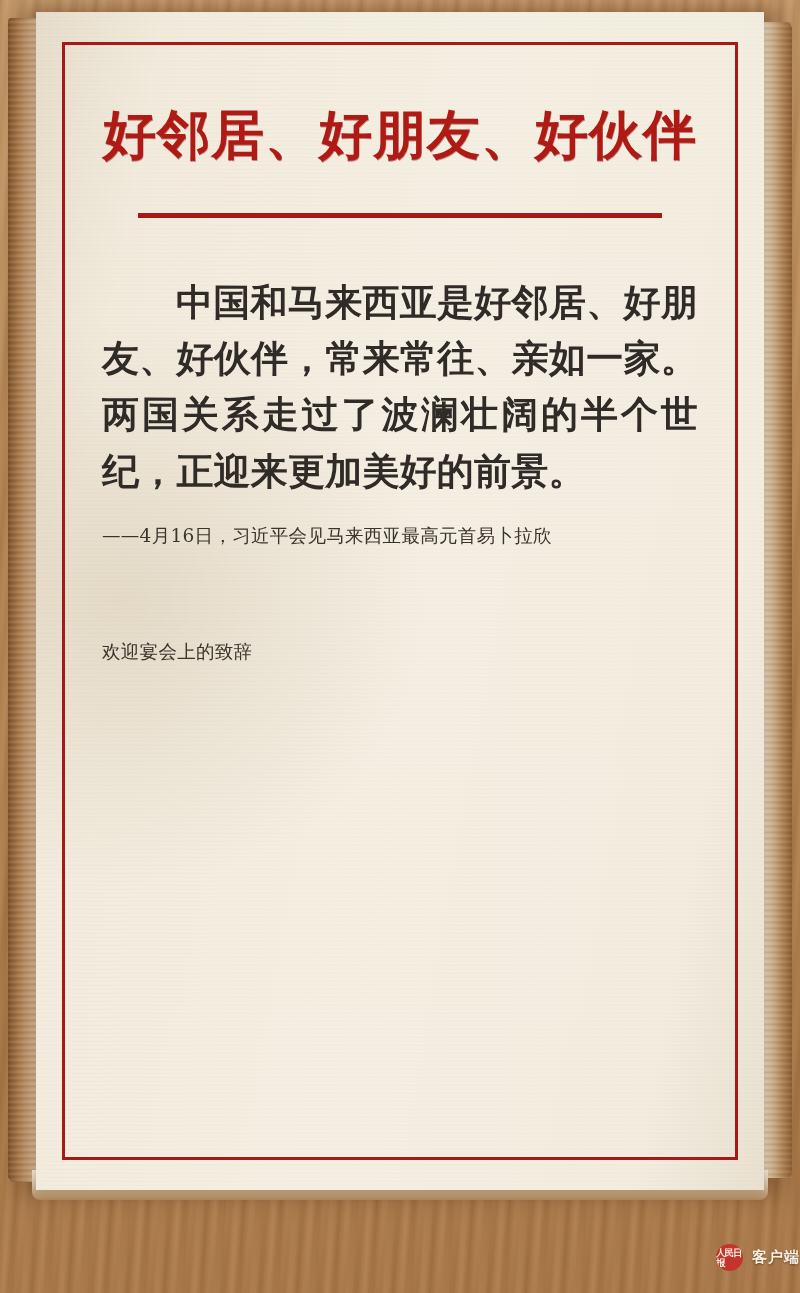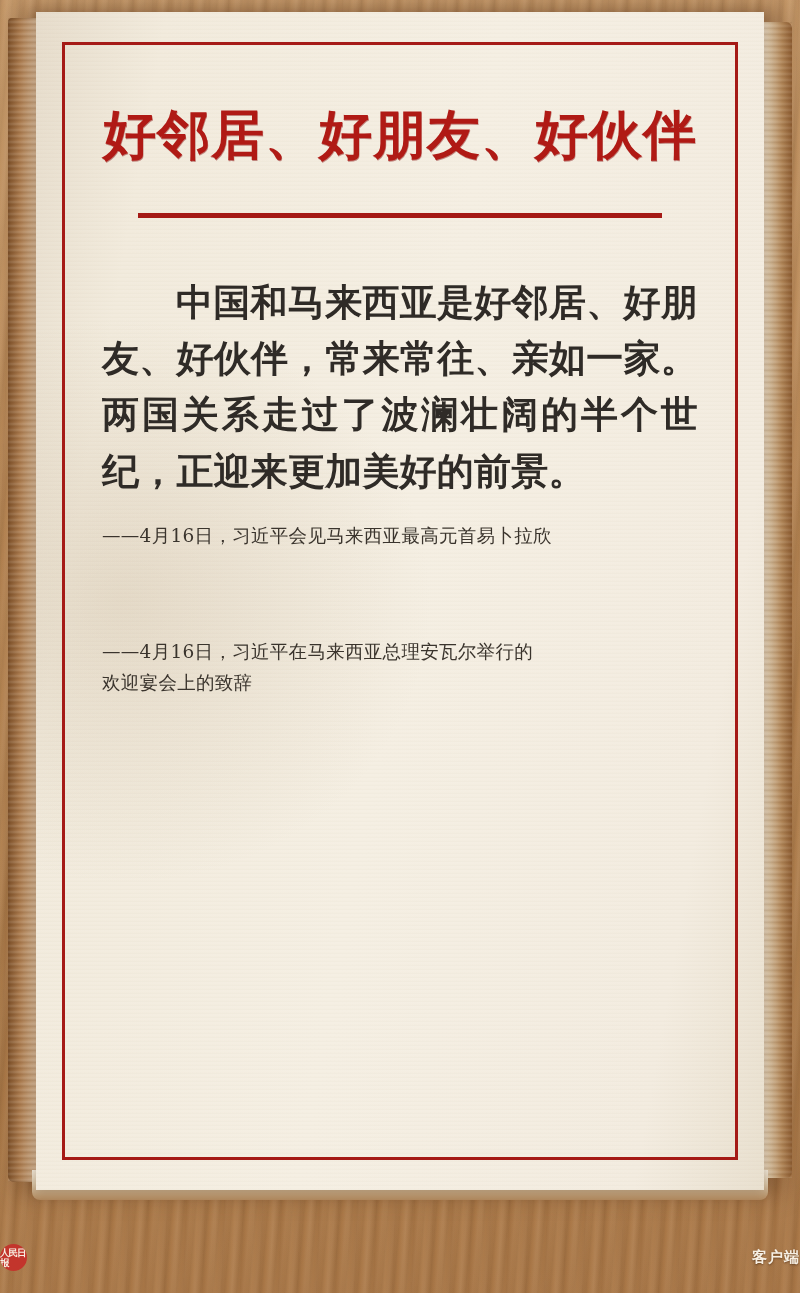--- a/index.html
+++ b/index.html
@@ -194,22 +194,22 @@
   .attribution .att-line { display: block; }
 
   
   .footer {
     position: absolute;
     left: 0;
     bottom: 22px;
     width: 800px;
     display: flex;
     align-items: center;
-    justify-content: space-between;
-    gap: 20px;
+    justify-content: flex-end;
+    gap: 9px;
   }
   .logo-mark {
     width: 27px;
     height: 27px;
     border-radius: 50%;
     background: #c3352c;
     display: flex;
     align-items: center;
     justify-content: center;
     color: #f7efe2;
@@ -259,21 +259,20 @@
 
         <div class="quote-block">
           <p class="quote-text">中国和马来西亚是好邻居、好朋友、好伙伴，常来常往、亲如一家。两国关系走过了波澜壮阔的半个世纪，正迎来更加美好的前景。</p>
           <div class="attribution">
             <span class="att-line">——4月16日，习近平会见马来西亚最高元首易卜拉欣</span>
           </div>
         </div>
 
         <div class="quote-block second">
           <div class="attribution">
-            <span class="att-line">——4月16日，习近平在马来西亚总理安瓦尔举行的</span>
             <span class="att-line">欢迎宴会上的致辞</span>
           </div>
         </div>
 
       </div>
     </div>
   </div>
 
   <div class="footer">
     <div class="logo-mark">人民日报</div>

